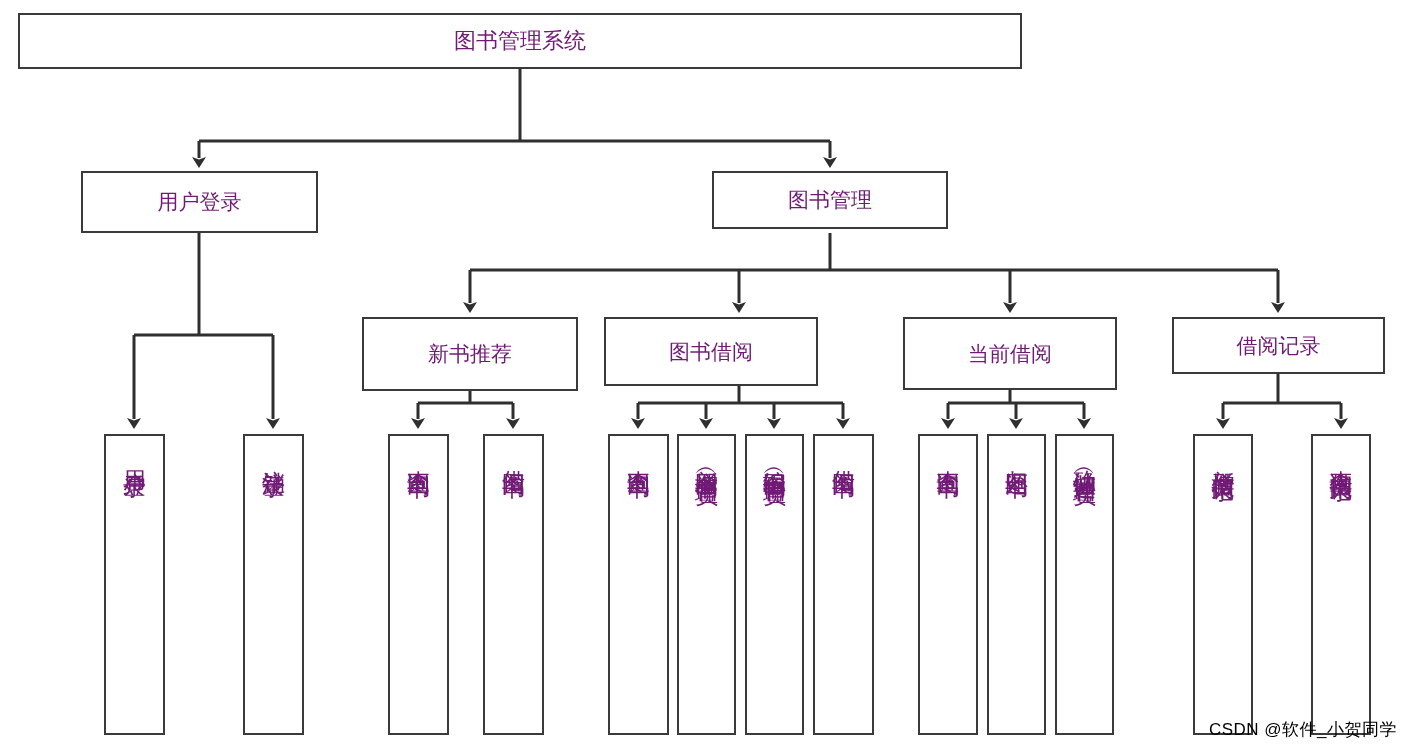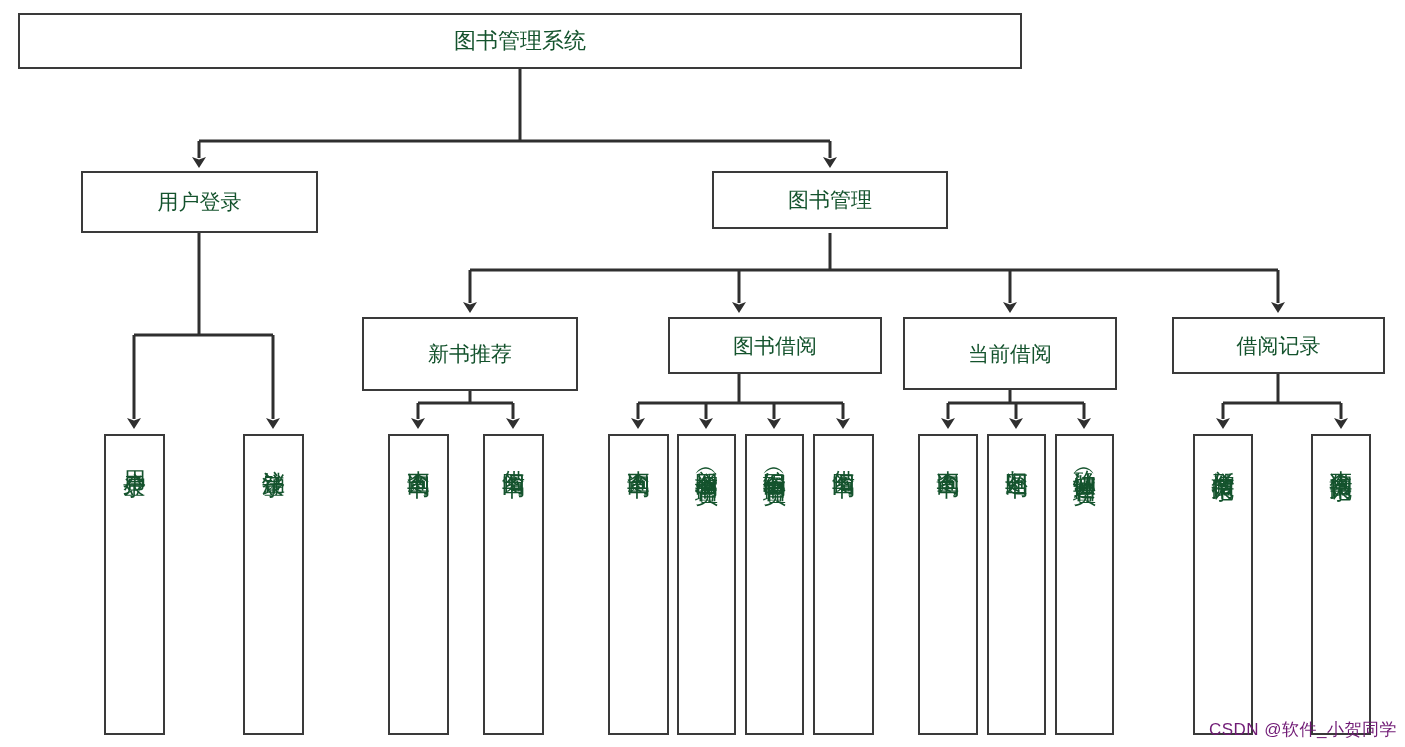--- a/index.html
+++ b/index.html
@@ -26,21 +26,21 @@
     pointer-events: none;
   }
   .node {
     position: absolute;
     box-sizing: border-box;
     border: 2px solid #3a3a3a;
     background: #ffffff;
     display: flex;
     align-items: center;
     justify-content: center;
-    color: #14532d;
+    color: #701a75;
   }
   .node .label {
     display: block;
     text-align: center;
     line-height: 1.22;
     white-space: nowrap;
   }
   .node.horiz .label {
     font-size: 21px;
   }
@@ -57,21 +57,21 @@
     text-orientation: upright;
     font-size: 23px;
     letter-spacing: 2px;
     line-height: 1;
   }
   .watermark {
     position: absolute;
     right: 8px;
     bottom: 6px;
     font-size: 17px;
-    color: #701a75;
+    color: #000000;
     letter-spacing: 0.5px;
     white-space: nowrap;
   }
 </style>
 </head>
 <body>
 
 <div id="canvas">
 
   <svg class="wires" viewBox="0 0 1405 747" xmlns="http://www.w3.org/2000/svg">
@@ -133,21 +133,21 @@
   </div>
 
   <div class="node horiz" style="left:712px; top:171px; width:236px; height:58px;">
     <span class="label">图书管理</span>
   </div>
 
   <div class="node horiz" style="left:362px; top:317px; width:216px; height:74px;">
     <span class="label">新书推荐</span>
   </div>
 
-  <div class="node horiz" style="left:668px; top:317px; width:214px; height:57px;">
+  <div class="node horiz" style="left:604px; top:317px; width:214px; height:69px;">
     <span class="label">图书借阅</span>
   </div>
 
   <div class="node horiz" style="left:903px; top:317px; width:214px; height:73px;">
     <span class="label">当前借阅</span>
   </div>
 
   <div class="node horiz" style="left:1172px; top:317px; width:213px; height:57px;">
     <span class="label">借阅记录</span>
   </div>

